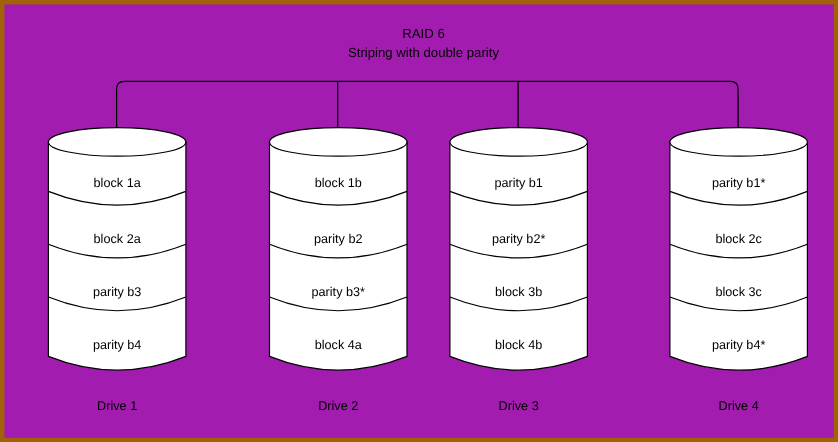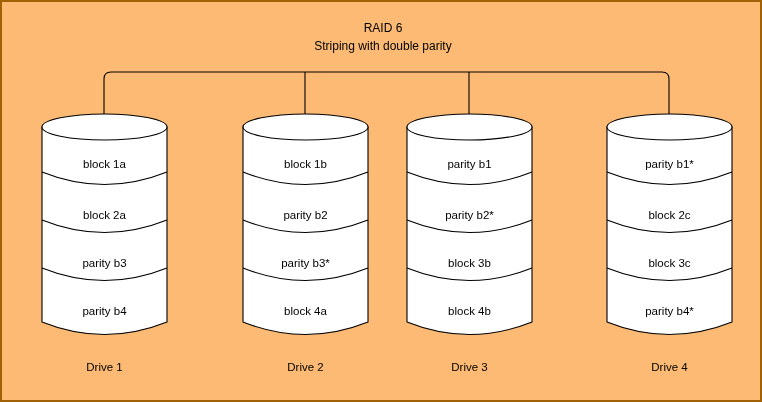--- a/index.html
+++ b/index.html
@@ -8,23 +8,23 @@
     padding: 0;
     background: #ffffff;
   }
   body {
     font-family: "Liberation Sans", sans-serif;
   }
   #diagram-root {
     position: relative;
     width: 762px;
     height: 402px;
-    background: #fdba74;
+    background: #a21caf;
     box-sizing: border-box;
-    border: 2px solid #a16207;
+    border: 4px solid #a16207;
     overflow: hidden;
   }
   #diagram-svg {
     position: absolute;
     left: 0;
     top: 0;
     width: 762px;
     height: 402px;
     display: block;
   }

